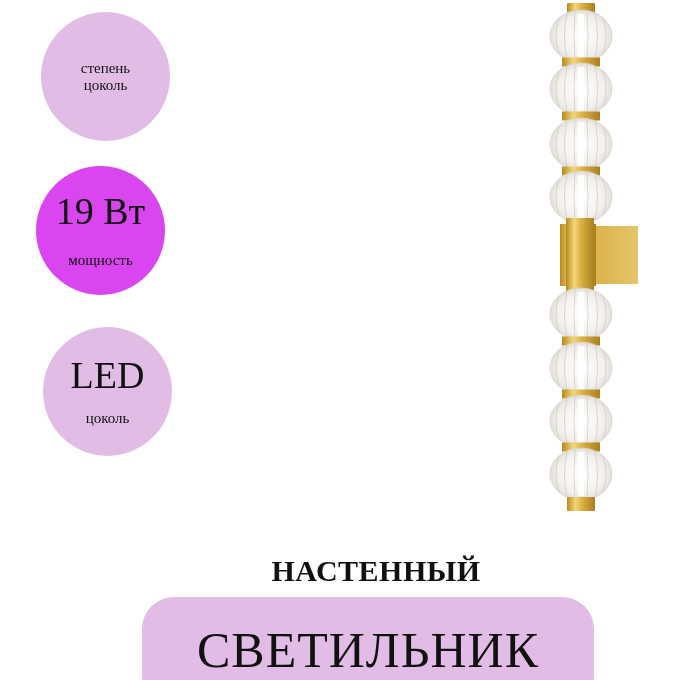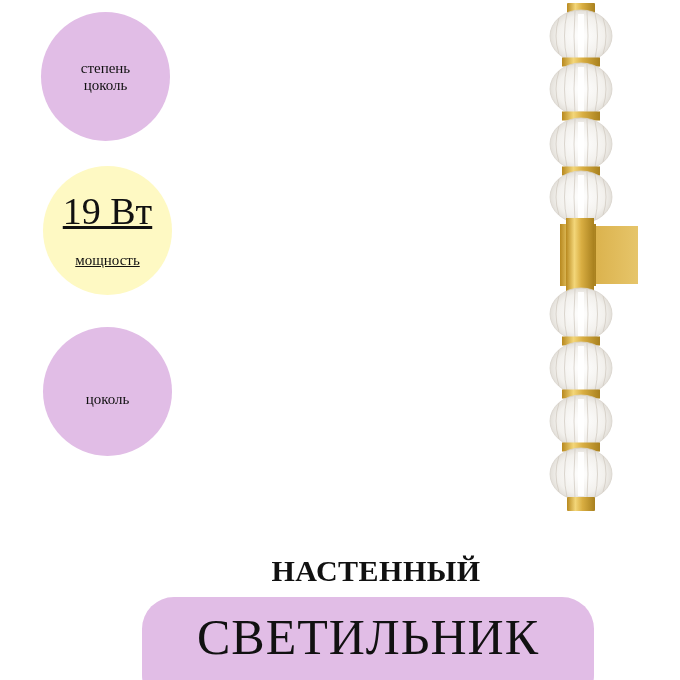--- a/index.html
+++ b/index.html
@@ -6,40 +6,41 @@
   body { width:680px; height:680px; background:#ffffff; position:relative; overflow:hidden;
          font-family: "DejaVu Serif", "Liberation Serif", serif; color:#111; }
   .badge { position:absolute; width:129px; height:129px; border-radius:50%;
            display:flex; flex-direction:column; align-items:center; justify-content:center; }
   .badge .big { font-family: "Liberation Serif", "DejaVu Serif", serif; font-size:38px; line-height:38px; letter-spacing:0px; }
   .badge .small { font-family: "Liberation Serif", "DejaVu Serif", serif; font-size:15px; line-height:17px; text-align:center; }
   .badge .big + .small { margin-top:18px; }
   .title1 { position:absolute; left:0; width:752px; top:554px; text-align:center;
             font-family: "Liberation Serif", "DejaVu Serif", serif; font-weight:bold; font-size:30px; letter-spacing:0.5px; }
   .pill { position:absolute; left:142px; top:597px; width:452px; height:110px; border-radius:32px; }
-  .pill span { display:block; text-align:center; margin-top:12px;
+  .pill span { display:block; text-align:center; margin-top:25px;
                font-family: "Liberation Serif", "DejaVu Serif", serif; font-size:50px; line-height:56px; letter-spacing:1px; }
   .lamp { position:absolute; left:540px; top:0; width:110px; height:520px; }
 </style>
 </head>
 <body style="color: rgb(17, 17, 17);">
 
 <div class="badge" style="left: 41px; top: 12px; background: rgb(225, 189, 230);">
   <div class="small">
     <div>степень</div>
     <div>цоколь</div>
   </div>
 </div>
 
-<div class="badge" style="left: 43px; top: 166px; background: #fef9c3; text-decoration: underline;">
+<div class="badge" style="left: 36px; top: 166px; background: #d946ef;">
   <div class="big">19 Вт</div>
   <div class="small" style="margin-top:22px;">мощность</div>
 </div>
 
 <div class="badge" style="left: 43px; top: 327px; background: rgb(225, 189, 230);">
+  <div class="big">LED</div>
   <div class="small" style="margin-top:16px;">цоколь</div>
 </div>
 
 <svg class="lamp" viewBox="540 0 110 520" width="110" height="520">
   <defs>
     <linearGradient id="gold" x1="0" x2="1" y1="0" y2="0">
       <stop offset="0" stop-color="#b8891f"></stop>
       <stop offset="0.3" stop-color="#f3d679"></stop>
       <stop offset="0.55" stop-color="#d9ae42"></stop>
       <stop offset="1" stop-color="#a8801e"></stop>

